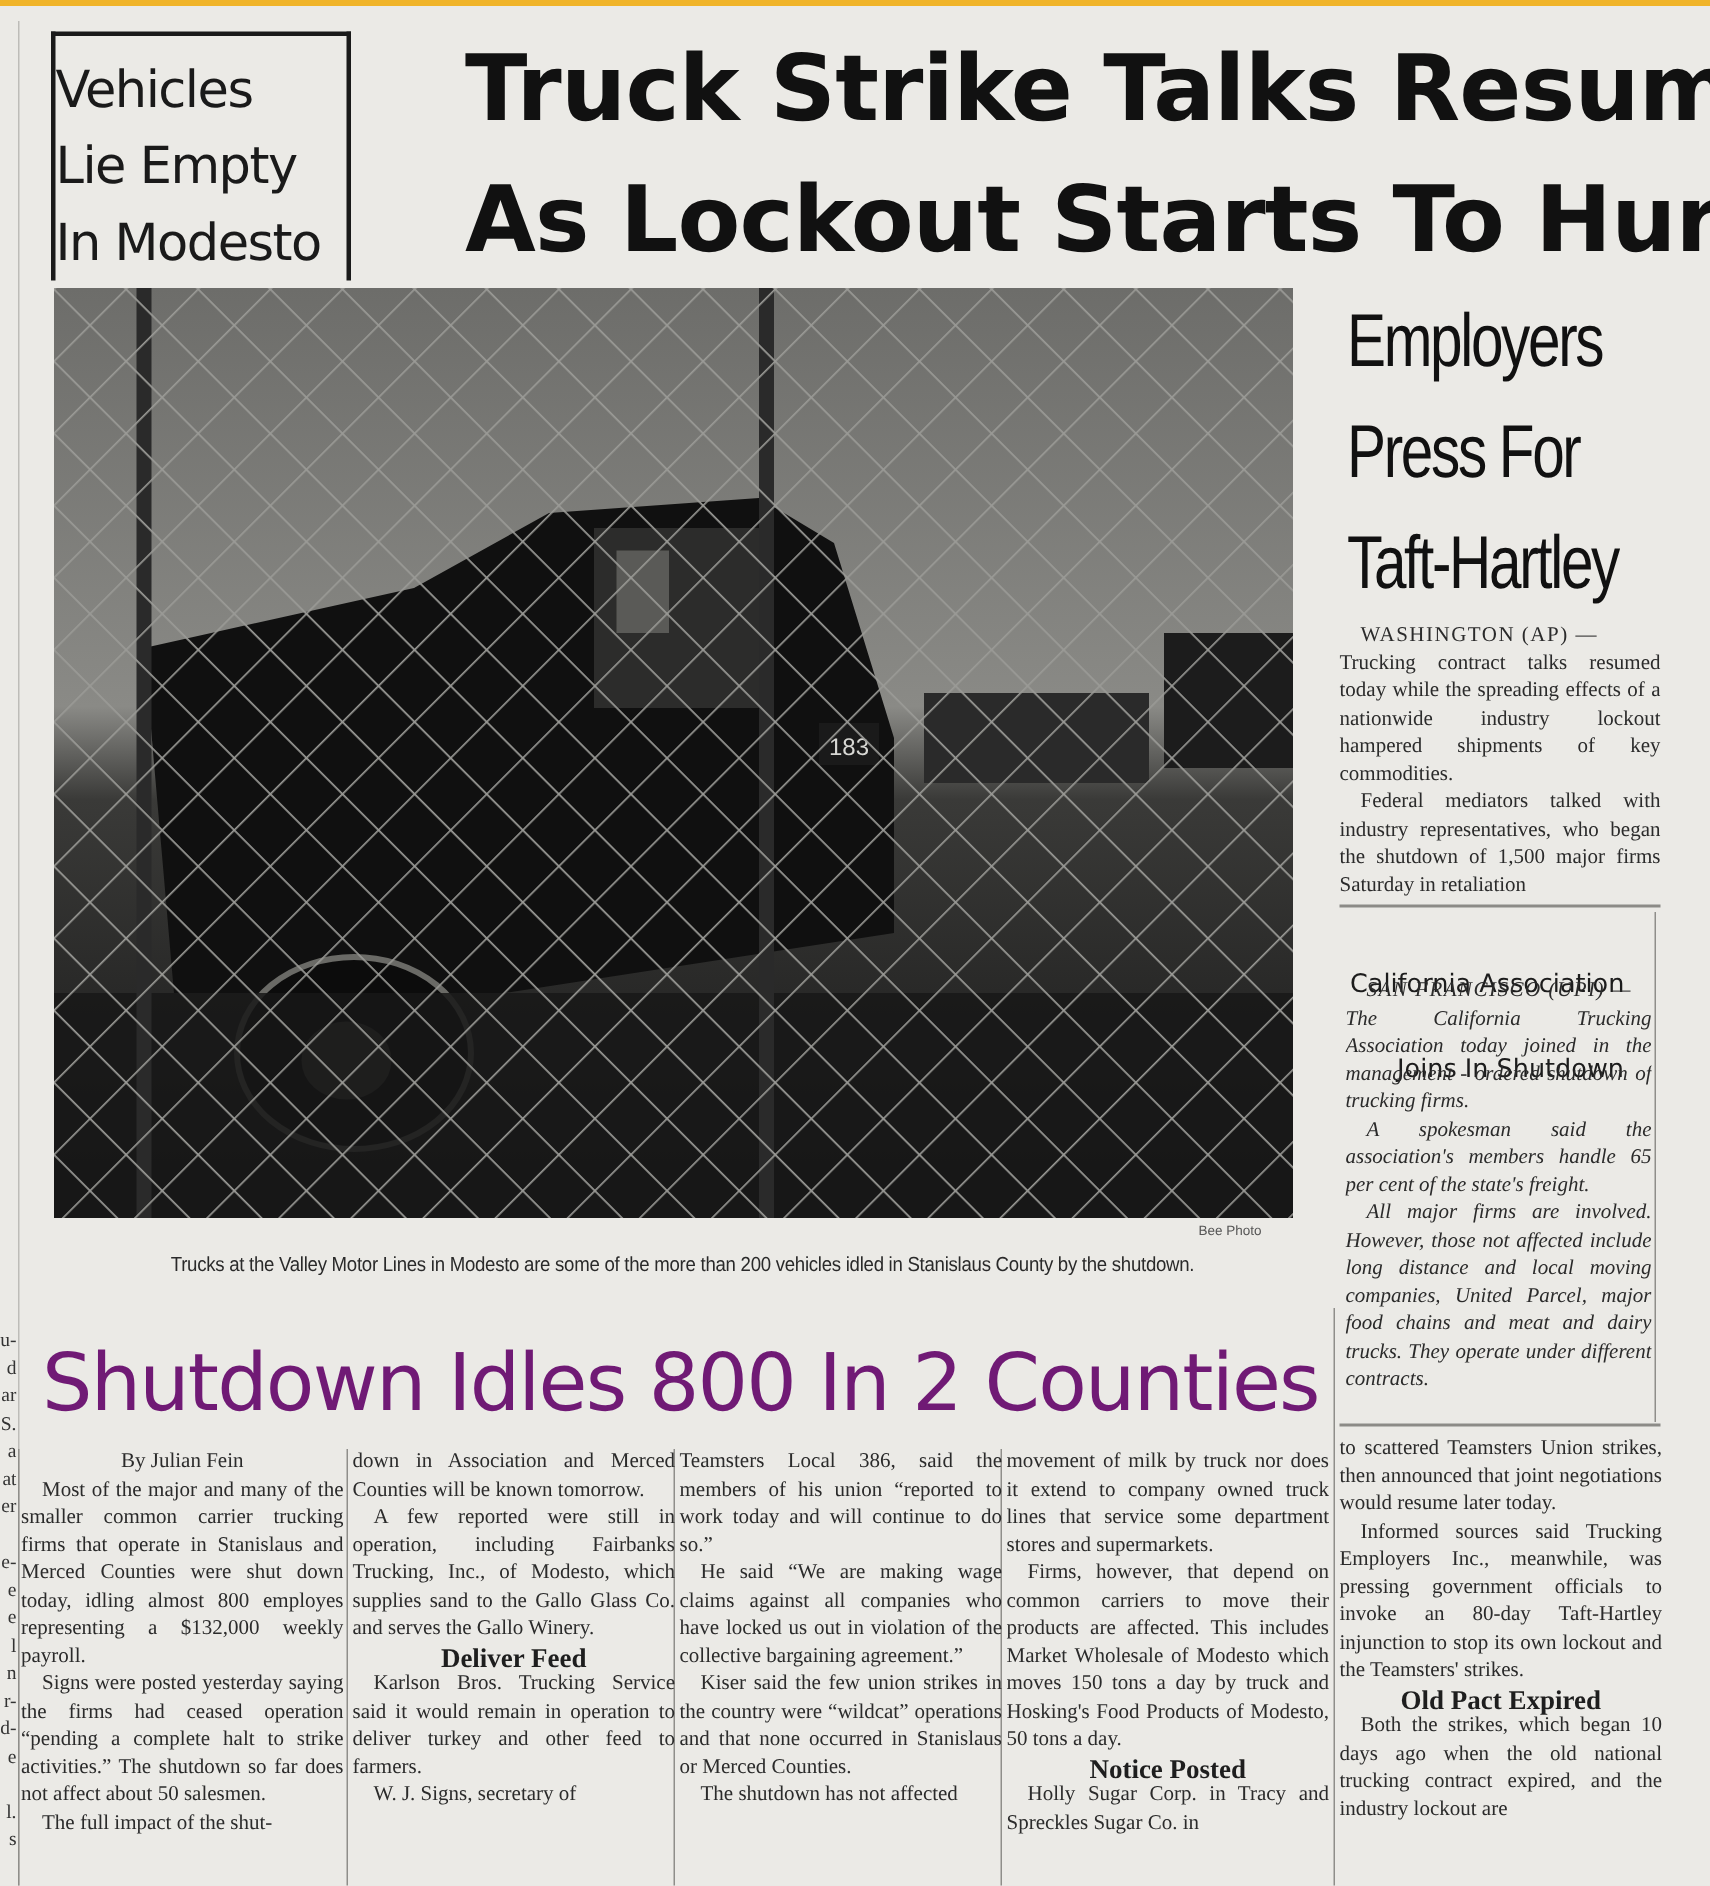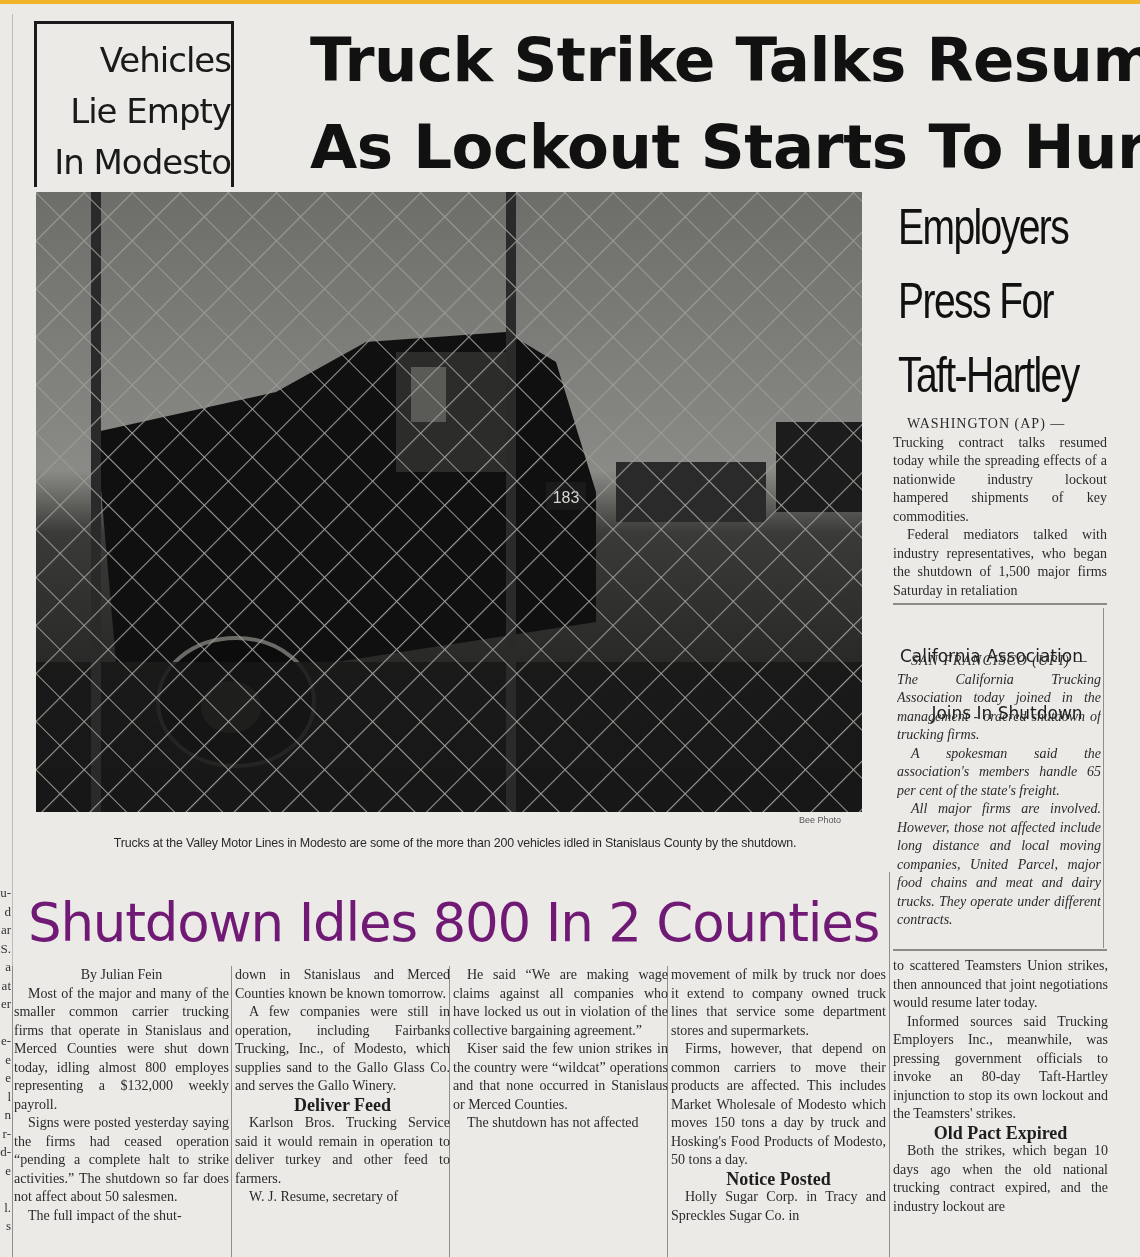--- a/index.html
+++ b/index.html
@@ -12,21 +12,21 @@
     }
     .topbar { position: absolute; left: 0; top: 0; width: 1140px; height: 4px; background: #f0b429; }
     .page { position: absolute; left: 0; top: 4px; width: 1140px; height: 1253px; background: #ebeae6; }
 
     
     .margin-frag { position: absolute; left: 0; top: 880px; width: 11px; font-size: 13px; line-height: 18.5px; color: #333; overflow: hidden; text-align: right; }
     .margin-rule { position: absolute; left: 12px; top: 10px; width: 1px; height: 1245px; background: #bdbcb8; }
 
     
     .kicker { position: absolute; left: 34px; top: 17px; width: 200px; height: 166px; border-top: 3px solid #1a1a1a; border-left: 3px solid #1a1a1a; border-right: 3px solid #1a1a1a; box-sizing: border-box; }
-    .kicker-text { font-family: "DejaVu Sans", sans-serif; font-size: 34px; line-height: 51px; text-align: right; color: #1a1a1a; padding-top: 11px; letter-spacing: -1px; font-weight: normal; }
+    .kicker-text { font-family: "DejaVu Sans", sans-serif; font-size: 34px; line-height: 51px; text-align: left; color: #1a1a1a; padding-top: 11px; letter-spacing: -1px; font-weight: normal; }
     .kicker-text span { display: block; }
 
     
     .banner { position: absolute; left: 310px; top: 12px; width: 800px; font-family: "DejaVu Sans", sans-serif; font-weight: bold; color: #111; font-size: 61px; line-height: 87px; letter-spacing: -0.5px; }
     .banner span { display: block; white-space: nowrap; }
 
     
     .photo { position: absolute; left: 36px; top: 188px; width: 826px; height: 620px; background: #1b1b1b; overflow: hidden; }
     .photo svg { display: block; }
     .photo-credit { position: absolute; left: 778px; top: 811px; font-family: "Liberation Sans", sans-serif; font-size: 9px; color: #555; padding-left: 21px; }
@@ -190,28 +190,29 @@
   <div class="col-rule" style="left:667px; top:962px; height:295px;"></div>
 
   <div class="col scol scol1">
     <p class="byline">By Julian Fein</p>
     <p>Most of the major and many of the smaller common carrier trucking firms that operate in Stanislaus and Merced Counties were shut down today, idling almost 800 employes representing a $132,000 weekly payroll.</p>
     <p>Signs were posted yesterday saying the firms had ceased operation “pending a complete halt to strike activities.” The shutdown so far does not affect about 50 salesmen.</p>
     <p>The full impact of the shut-</p>
   </div>
 
   <div class="col scol scol2">
-    <p class="noindent">down in Stanislaus and Merced Counties known be known tomorrow.</p>
-    <p>A few companies were still in operation, including Fairbanks Trucking, Inc., of Modesto, which supplies sand to the Gallo Glass Co. and serves the Gallo Winery.</p>
+    <p class="noindent">down in Association and Merced Counties will be known tomorrow.</p>
+    <p>A few reported were still in operation, including Fairbanks Trucking, Inc., of Modesto, which supplies sand to the Gallo Glass Co. and serves the Gallo Winery.</p>
     <p class="subhead">Deliver Feed</p>
     <p>Karlson Bros. Trucking Service said it would remain in operation to deliver turkey and other feed to farmers.</p>
-    <p>W. J. Resume, secretary of</p>
+    <p>W. J. Signs, secretary of</p>
   </div>
 
   <div class="col scol scol3">
+    <p class="noindent">Teamsters Local 386, said the members of his union “reported to work today and will continue to do so.”</p>
     <p>He said “We are making wage claims against all companies who have locked us out in violation of the collective bargaining agreement.”</p>
     <p>Kiser said the few union strikes in the country were “wildcat” operations and that none occurred in Stanislaus or Merced Counties.</p>
     <p>The shutdown has not affected</p>
   </div>
 
   <div class="col scol scol4">
     <p class="noindent">movement of milk by truck nor does it extend to company owned truck lines that service some department stores and supermarkets.</p>
     <p>Firms, however, that depend on common carriers to move their products are affected. This includes Market Wholesale of Modesto which moves 150 tons a day by truck and Hosking's Food Products of Modesto, 50 tons a day.</p>
     <p class="subhead">Notice Posted</p>
     <p>Holly Sugar Corp. in Tracy and Spreckles Sugar Co. in</p>

